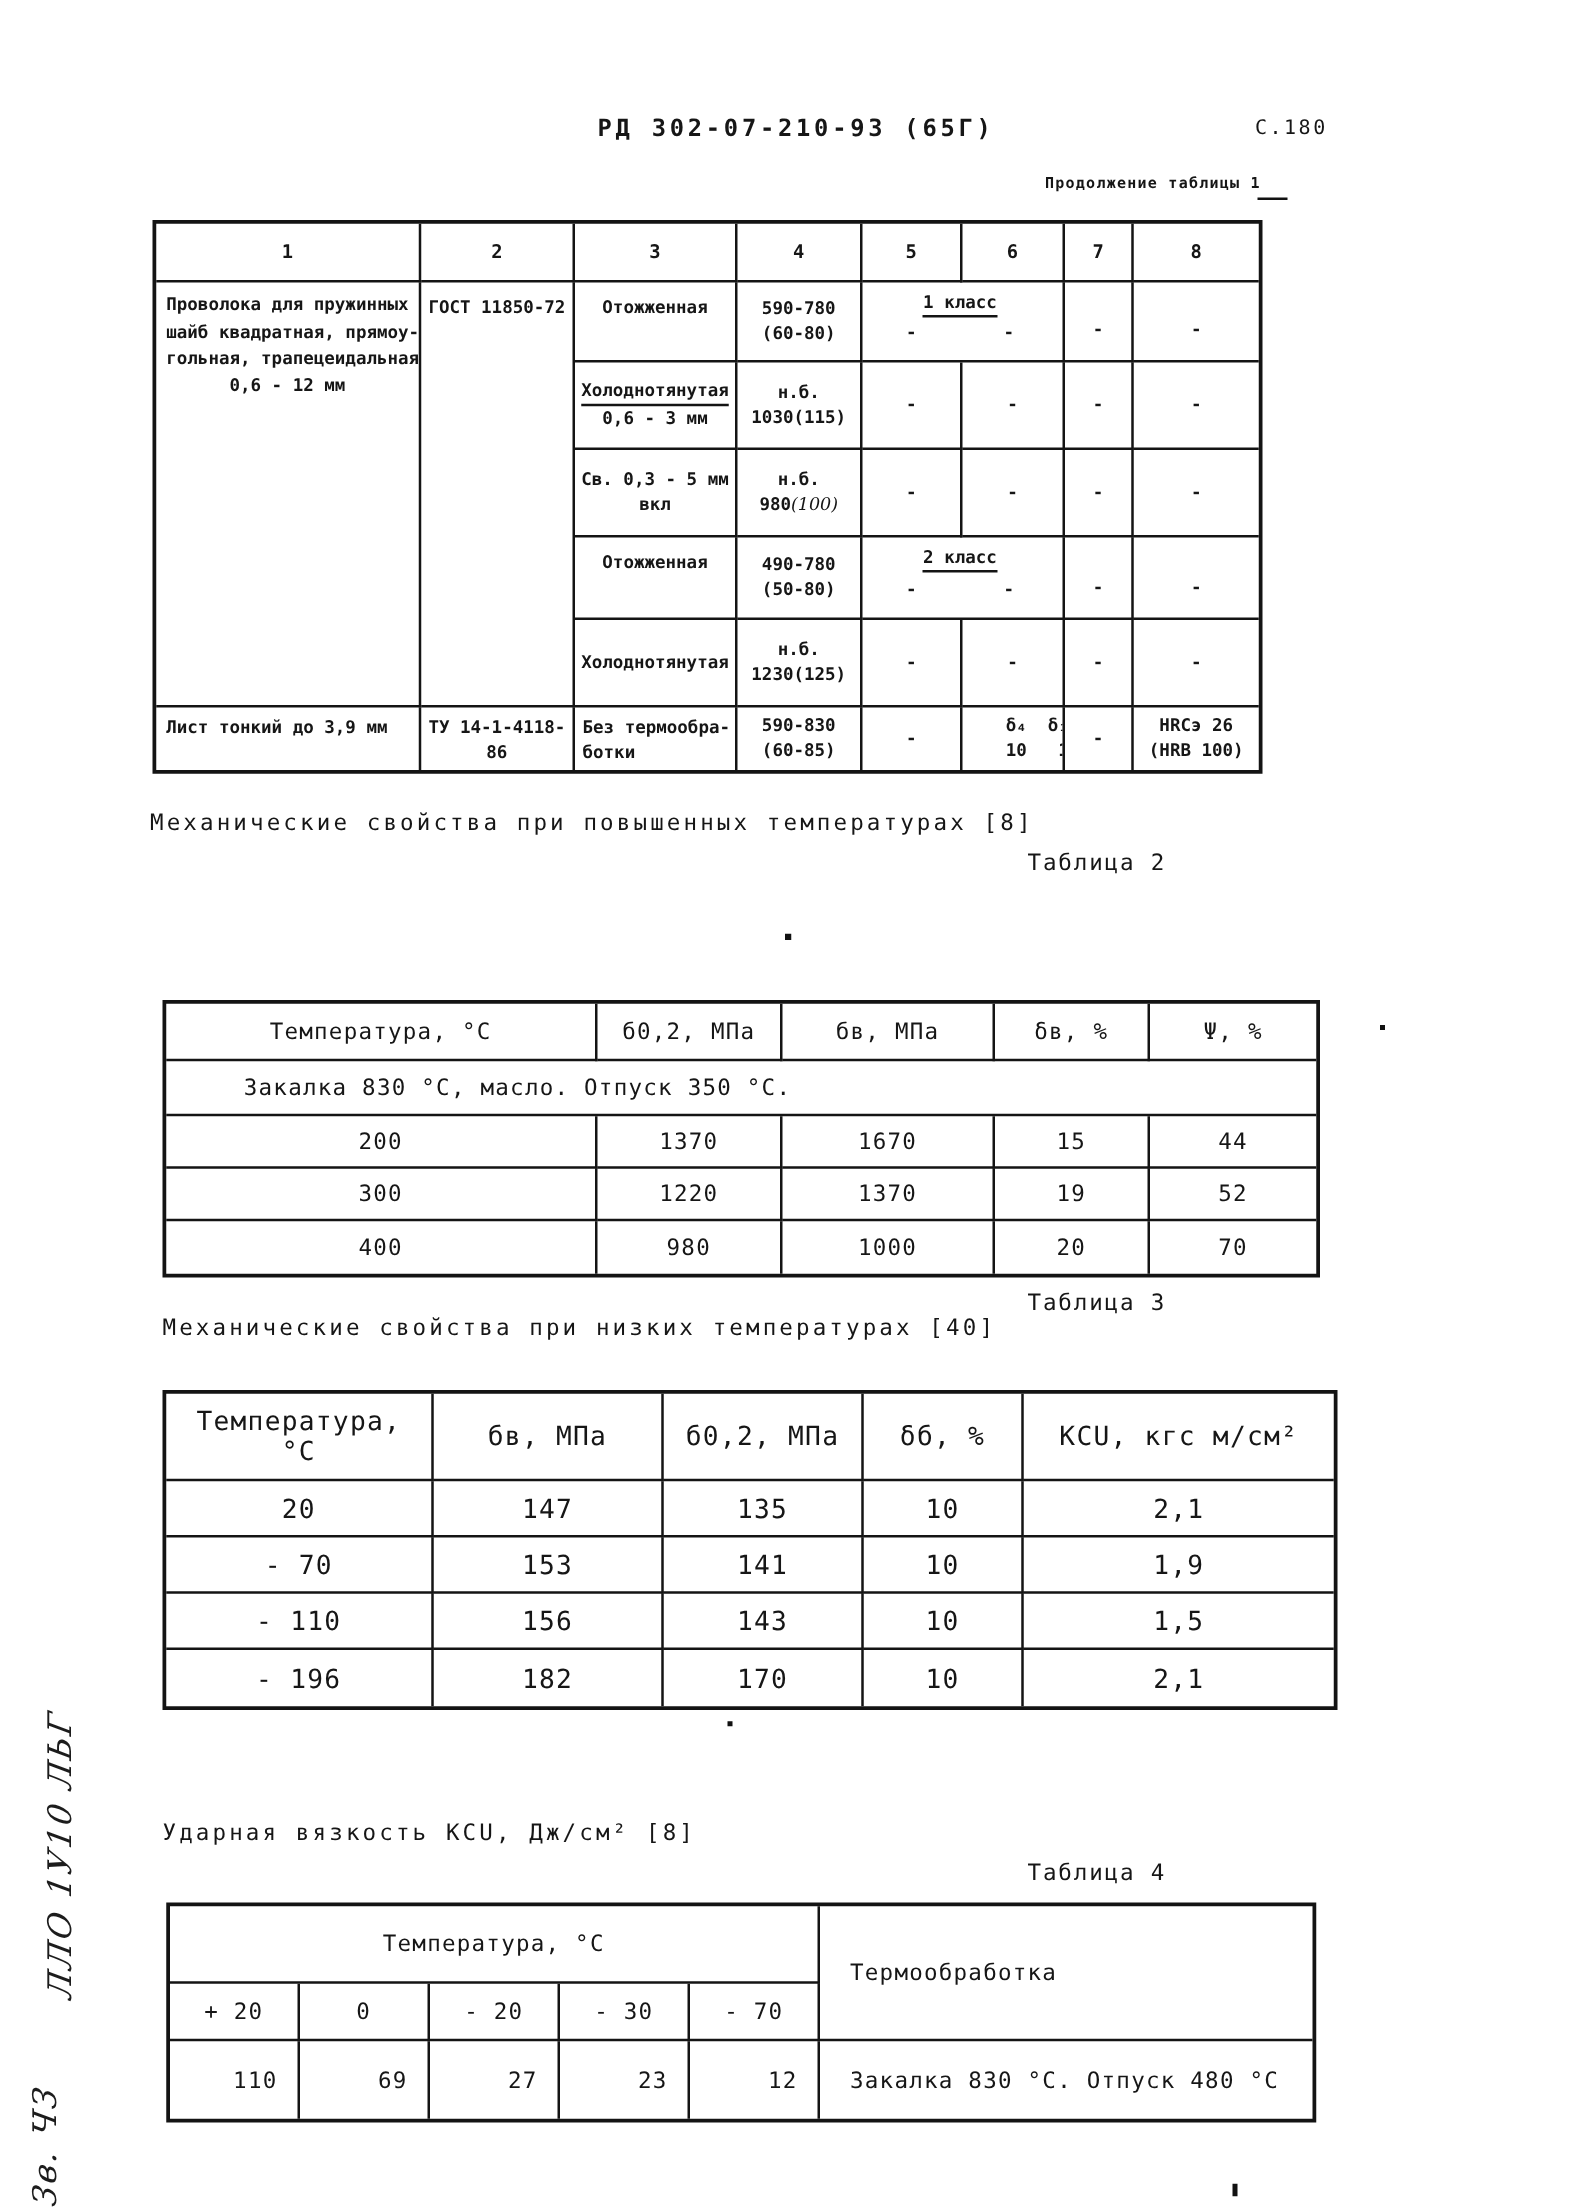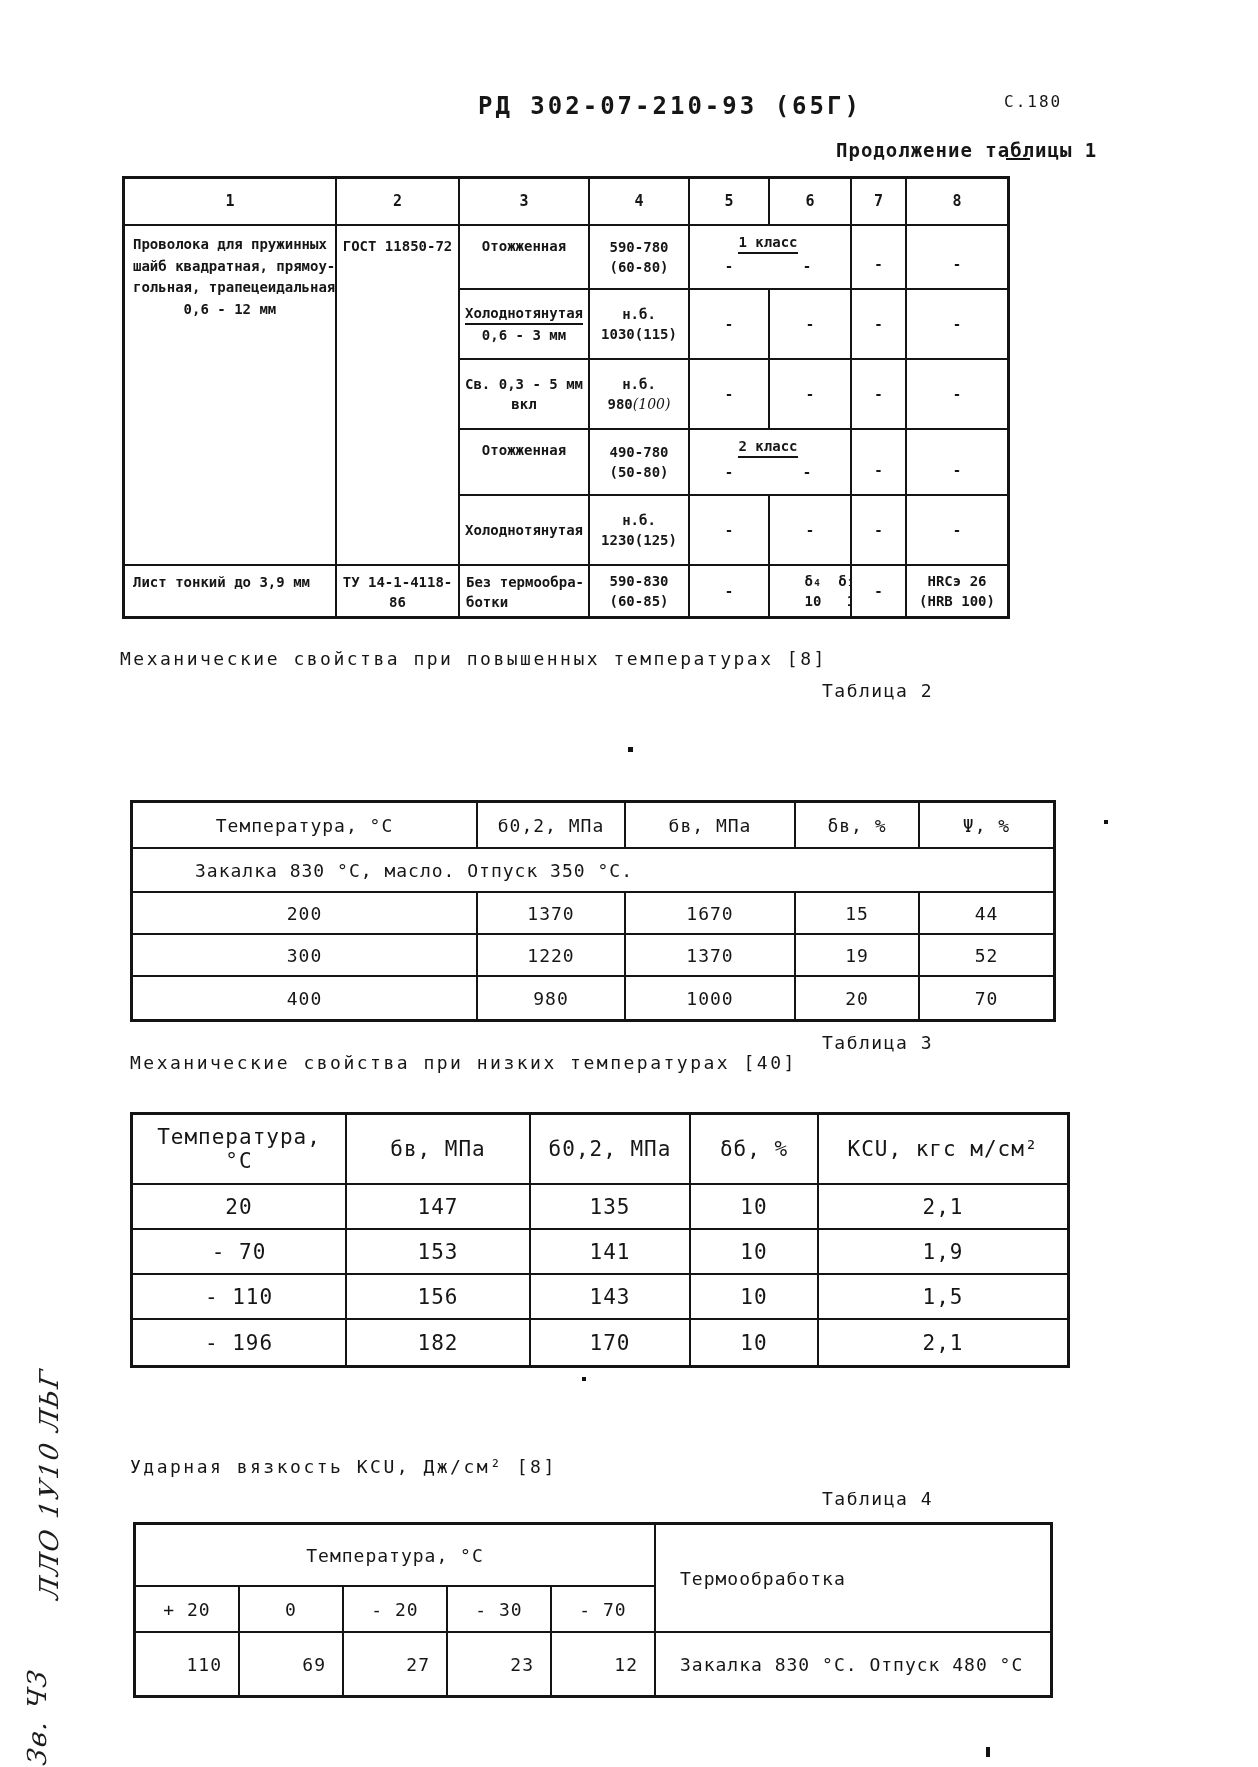--- a/index.html
+++ b/index.html
@@ -3,23 +3,23 @@
 <meta charset="utf-8">
 <style>
   html,body{margin:0;padding:0;}
   body{
     width:1258px;height:1767px;position:relative;overflow:hidden;
     background:#ffffff;color:#161616;
     font-family:"DejaVu Sans Mono", monospace;
   }
   .abs{position:absolute;}
   
-  .doc-code{left:478px;top:92px;font-size:24px;letter-spacing:3px;font-weight:bold;}
+  .doc-code{left:478px;top:92px;font-size:19px;letter-spacing:3px;font-weight:bold;}
   .page-num{left:1004px;top:92px;font-size:16px;letter-spacing:2px;}
-  .continuation{left:836px;top:139px;font-size:19px;font-weight:bold;letter-spacing:1px;text-align:right;}
+  .continuation{left:836px;top:139px;font-size:12px;font-weight:bold;letter-spacing:1px;text-align:right;}
   
   .tbl{position:absolute;display:grid;border:3px solid #141414;box-sizing:border-box;background:#fff;}
   .c{border-right:2px solid #141414;border-bottom:2px solid #141414;
      display:flex;flex-direction:column;align-items:center;justify-content:center;
      text-align:center;box-sizing:border-box;white-space:pre-line;overflow:hidden;}
   .c.nr{border-right:none;}
   .c.nb{border-bottom:none;}
   .c.left{align-items:flex-start;text-align:left;}
   .u{border-bottom:2px solid #141414;}
   

